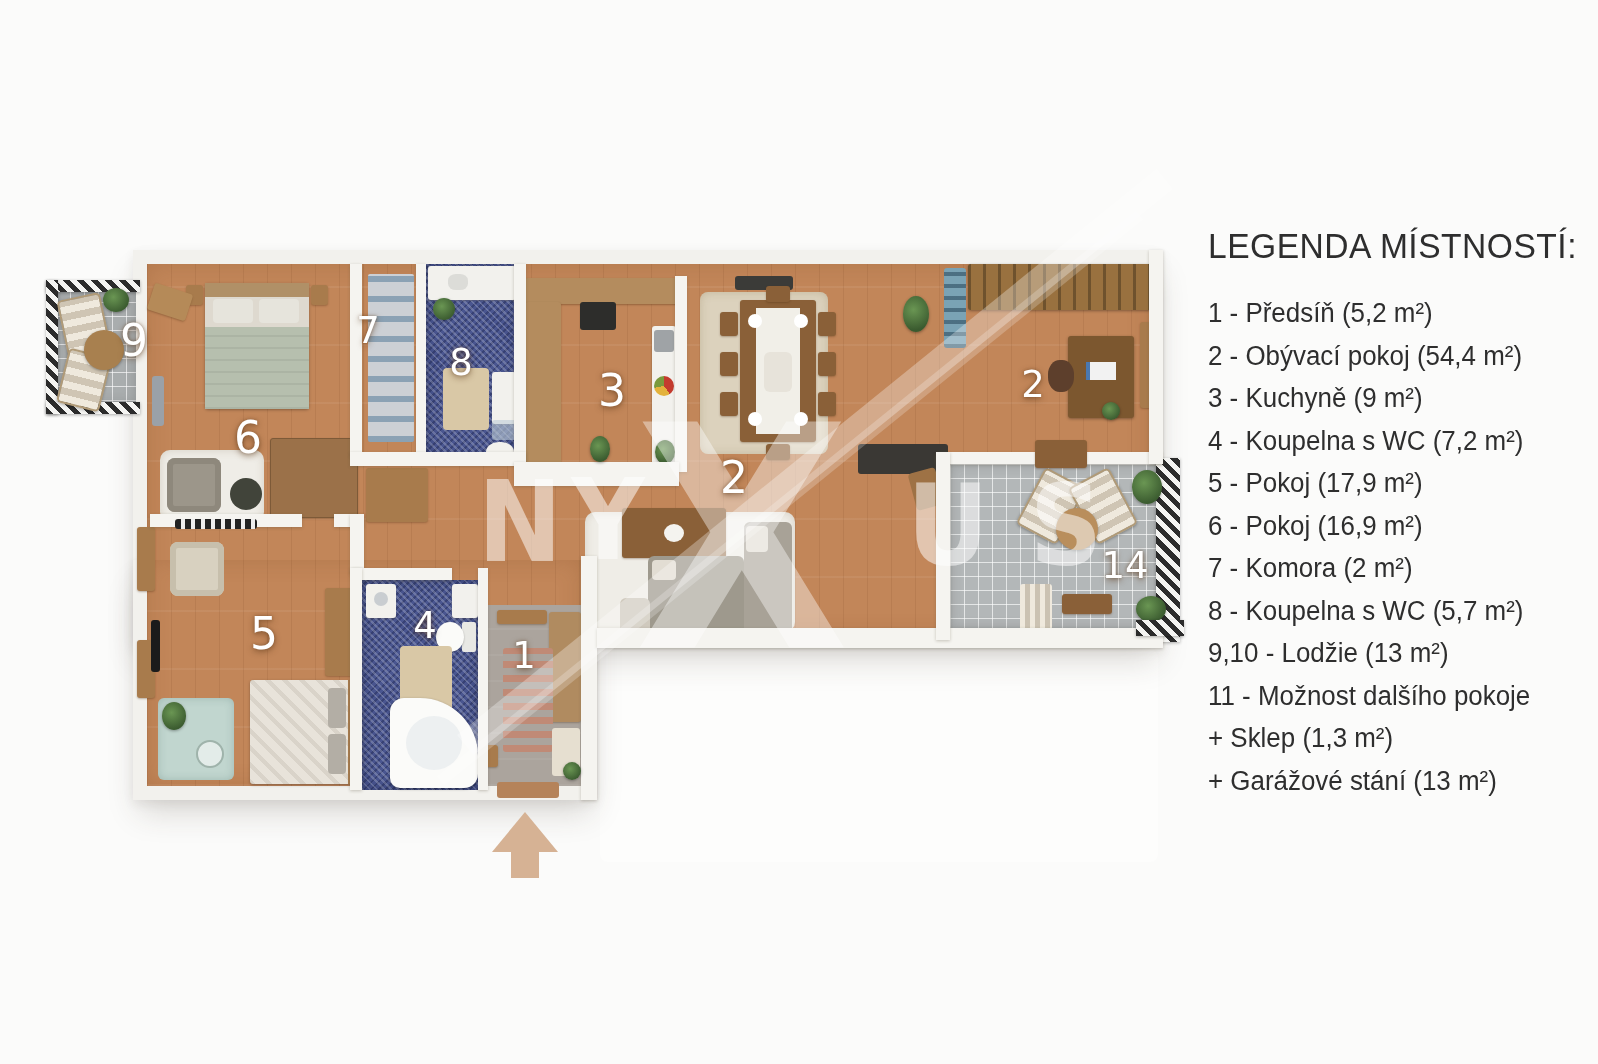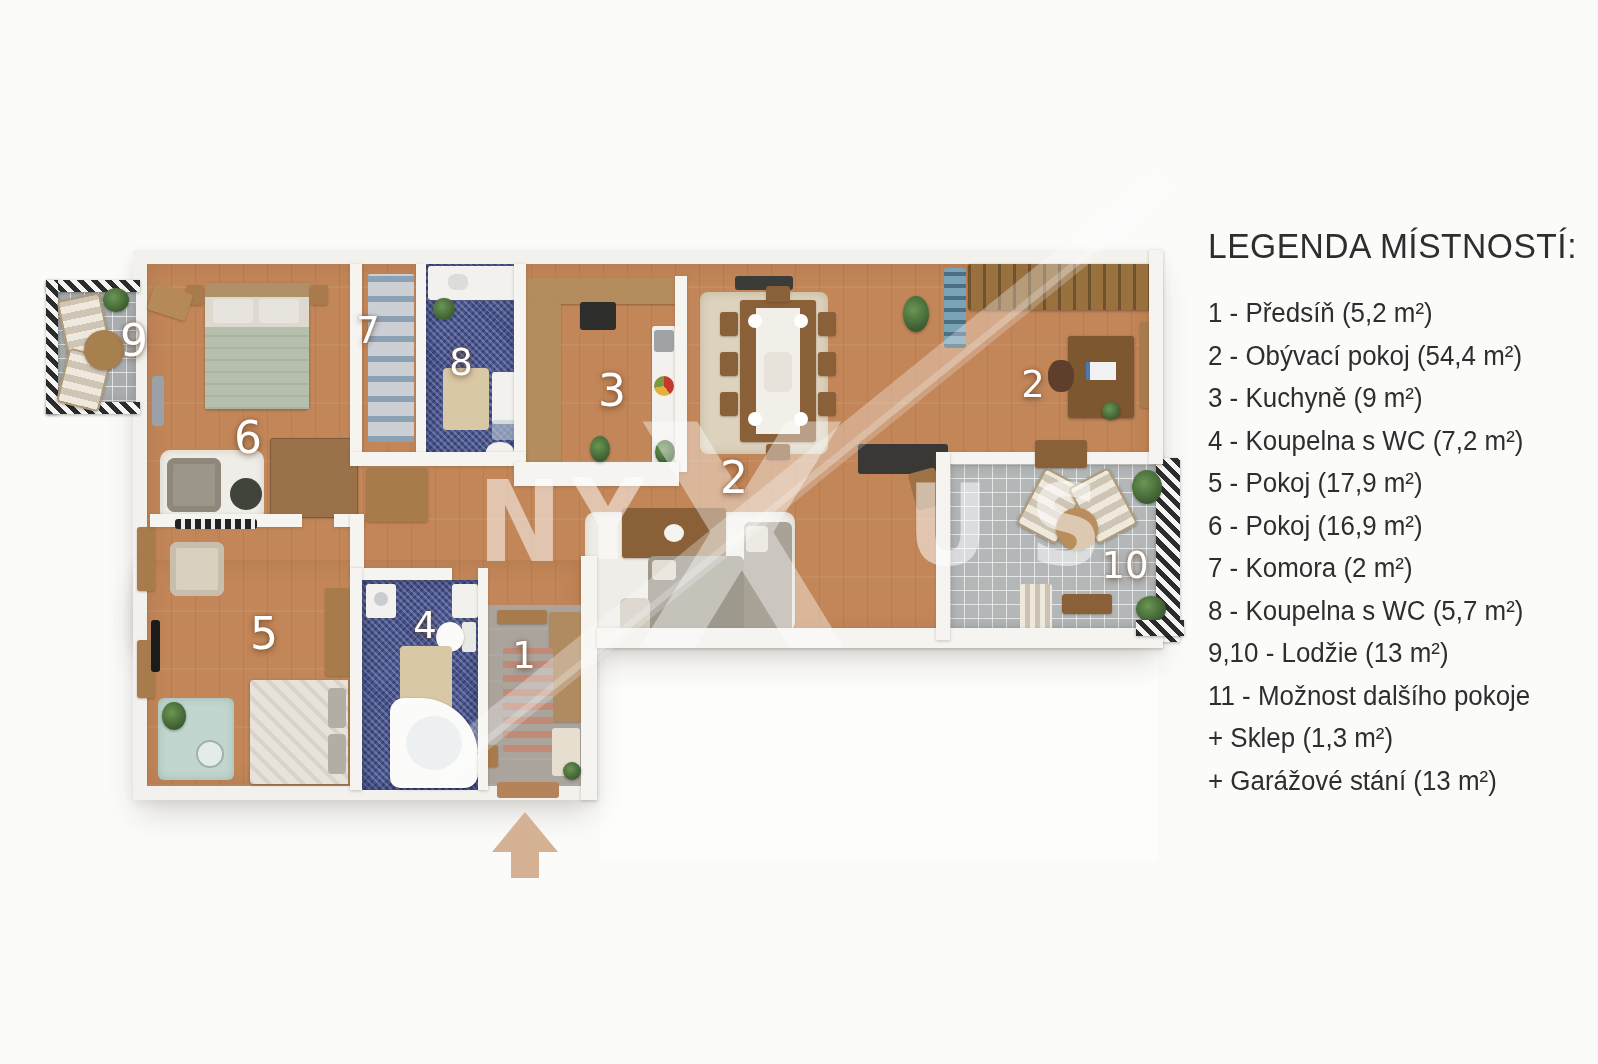--- a/index.html
+++ b/index.html
@@ -229,21 +229,21 @@
 
   <div class="rnum sm" style="left:524px;top:655px">1</div>
   <div class="rnum" style="left:734px;top:477px">2</div>
   <div class="rnum" style="left:612px;top:390px">3</div>
   <div class="rnum sm" style="left:425px;top:625px">4</div>
   <div class="rnum" style="left:264px;top:633px">5</div>
   <div class="rnum" style="left:248px;top:437px">6</div>
   <div class="rnum sm" style="left:368px;top:330px">7</div>
   <div class="rnum sm" style="left:461px;top:362px">8</div>
   <div class="rnum" style="left:134px;top:340px">9</div>
-  <div class="rnum sm" style="left:1125px;top:565px">10</div>
+  <div class="rnum sm" style="left:1125px;top:565px">14</div>
   <div class="rnum sm" style="left:1033px;top:384px">2</div>
 
   <div class="legend">
     <div class="legend-title">LEGENDA MÍSTNOSTÍ:</div>
     <div class="legend-item">1 - Předsíň (5,2 m²)</div>
     <div class="legend-item">2 - Obývací pokoj (54,4 m²)</div>
     <div class="legend-item">3 - Kuchyně (9 m²)</div>
     <div class="legend-item">4 - Koupelna s WC (7,2 m²)</div>
     <div class="legend-item">5 - Pokoj (17,9 m²)</div>
     <div class="legend-item">6 - Pokoj (16,9 m²)</div>

